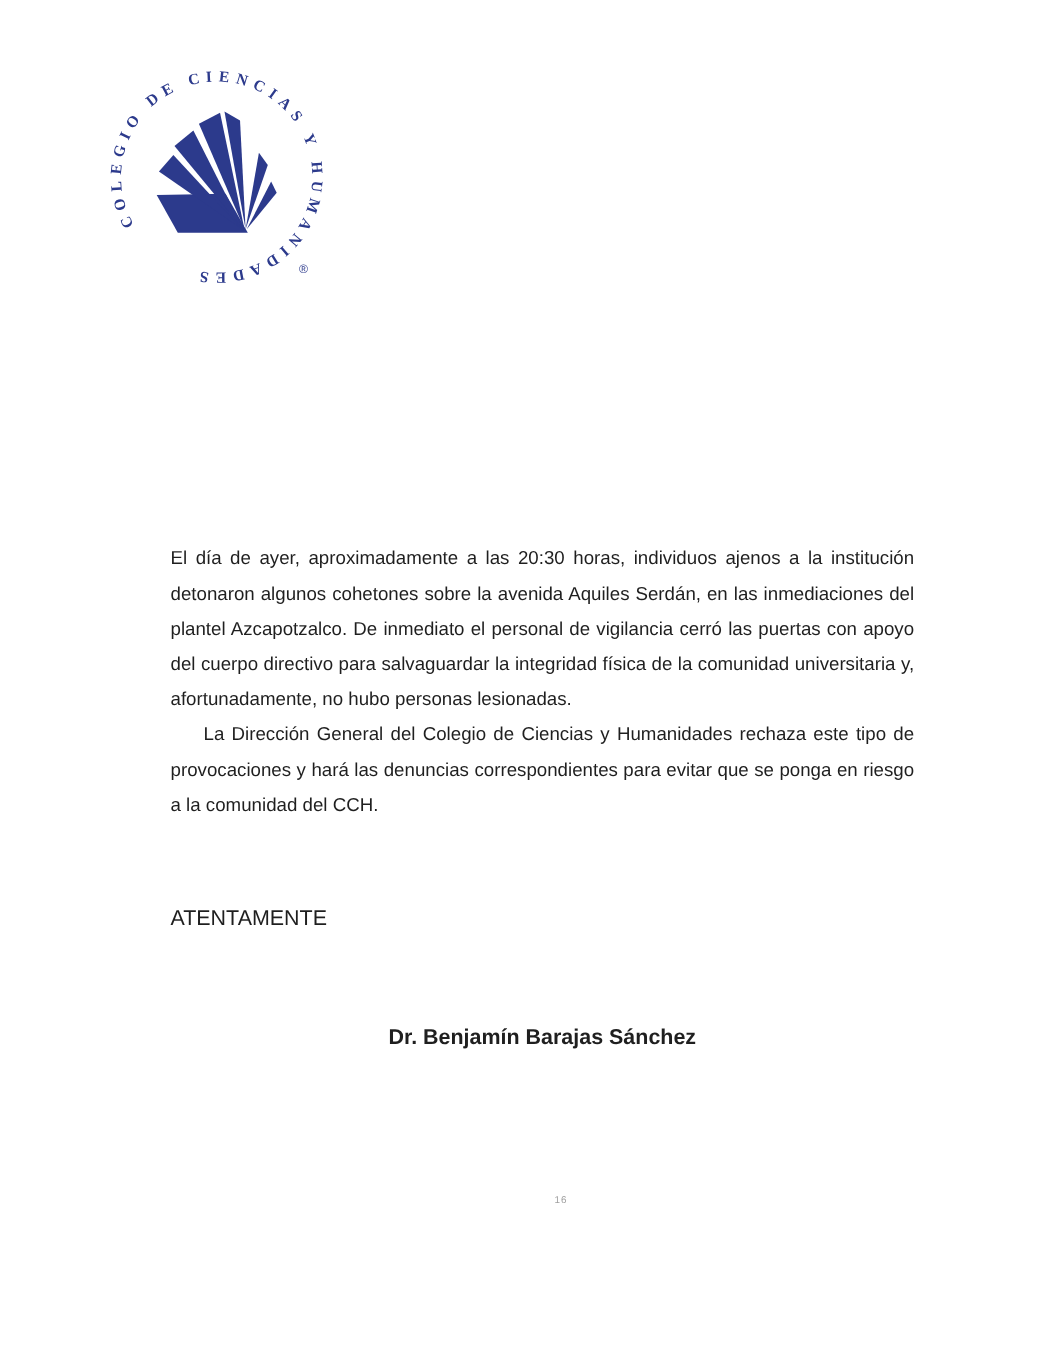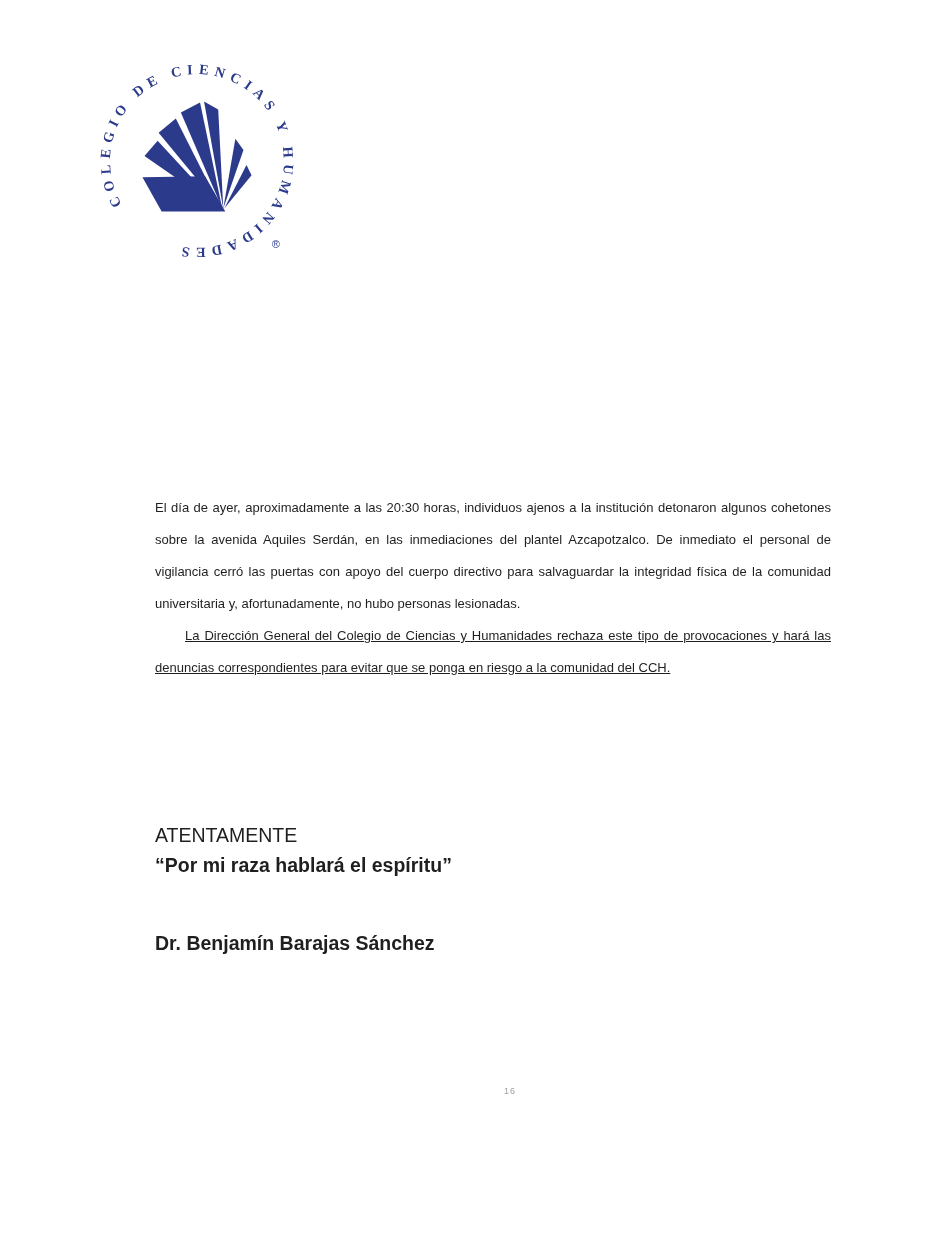--- a/index.html
+++ b/index.html
@@ -50,43 +50,44 @@
     font-size: 20px;
     font-weight: bold;
     letter-spacing: 0.4px;
     color: var(--gold);
   }
   .body-text {
     position: absolute;
     left: 155px;
     top: 492px;
     width: 676px;
-    font-size: 13px;
+    font-size: 17px;
     line-height: 32px;
     text-align: justify;
     color: var(--text);
   }
   .body-text p { margin: 0; hyphens: auto; -webkit-hyphens: auto; }
-  .body-text p.indented { text-indent: 30px; text-decoration: underline; }
+  .body-text p.indented { text-indent: 30px; }
   .closing {
     position: absolute;
     left: 155px;
     top: 820px;
     width: 676px;
     text-align: left;
     font-size: 19.5px;
     line-height: 30px;
     color: var(--text);
   }
   .closing .motto { font-weight: bold; }
   .signature {
     position: absolute;
     left: 155px;
     top: 928px;
     width: 676px;
+    text-align: center;
     font-size: 19.5px;
     line-height: 30px;
     color: var(--text);
   }
   .signature .name { font-weight: bold; }
   .page-number {
     position: absolute;
     left: 504px;
     top: 1086px;
     width: 50px;
@@ -125,21 +126,20 @@
   </div>
 
 
   <div class="body-text">
     <p>El día de ayer, aproximadamente a las 20:30 horas, individuos ajenos a la institución detonaron algunos cohetones sobre la avenida Aquiles Serdán, en las inmediaciones del plantel Azcapotzalco. De inmediato el personal de vigilancia cerró las puertas con apoyo del cuerpo directivo para salvaguardar la integridad física de la comunidad universitaria y, afortunadamente, no hubo personas lesionadas.</p>
     <p class="indented">La Dirección General del Colegio de Ciencias y Humanidades rechaza este tipo de provocaciones y hará las denuncias correspondientes para evitar que se ponga en riesgo a la comunidad del CCH.</p>
   </div>
 
   <div class="closing">
     <div>ATENTAMENTE</div>
-    <div class="motto">“Por mi raza hablará el espíritu”</div>
   </div>
 
   <div class="signature">
     <div class="name">Dr. Benjamín Barajas Sánchez</div>
   </div>
 
   <div class="page-number">16</div>
 
 </div>
 

